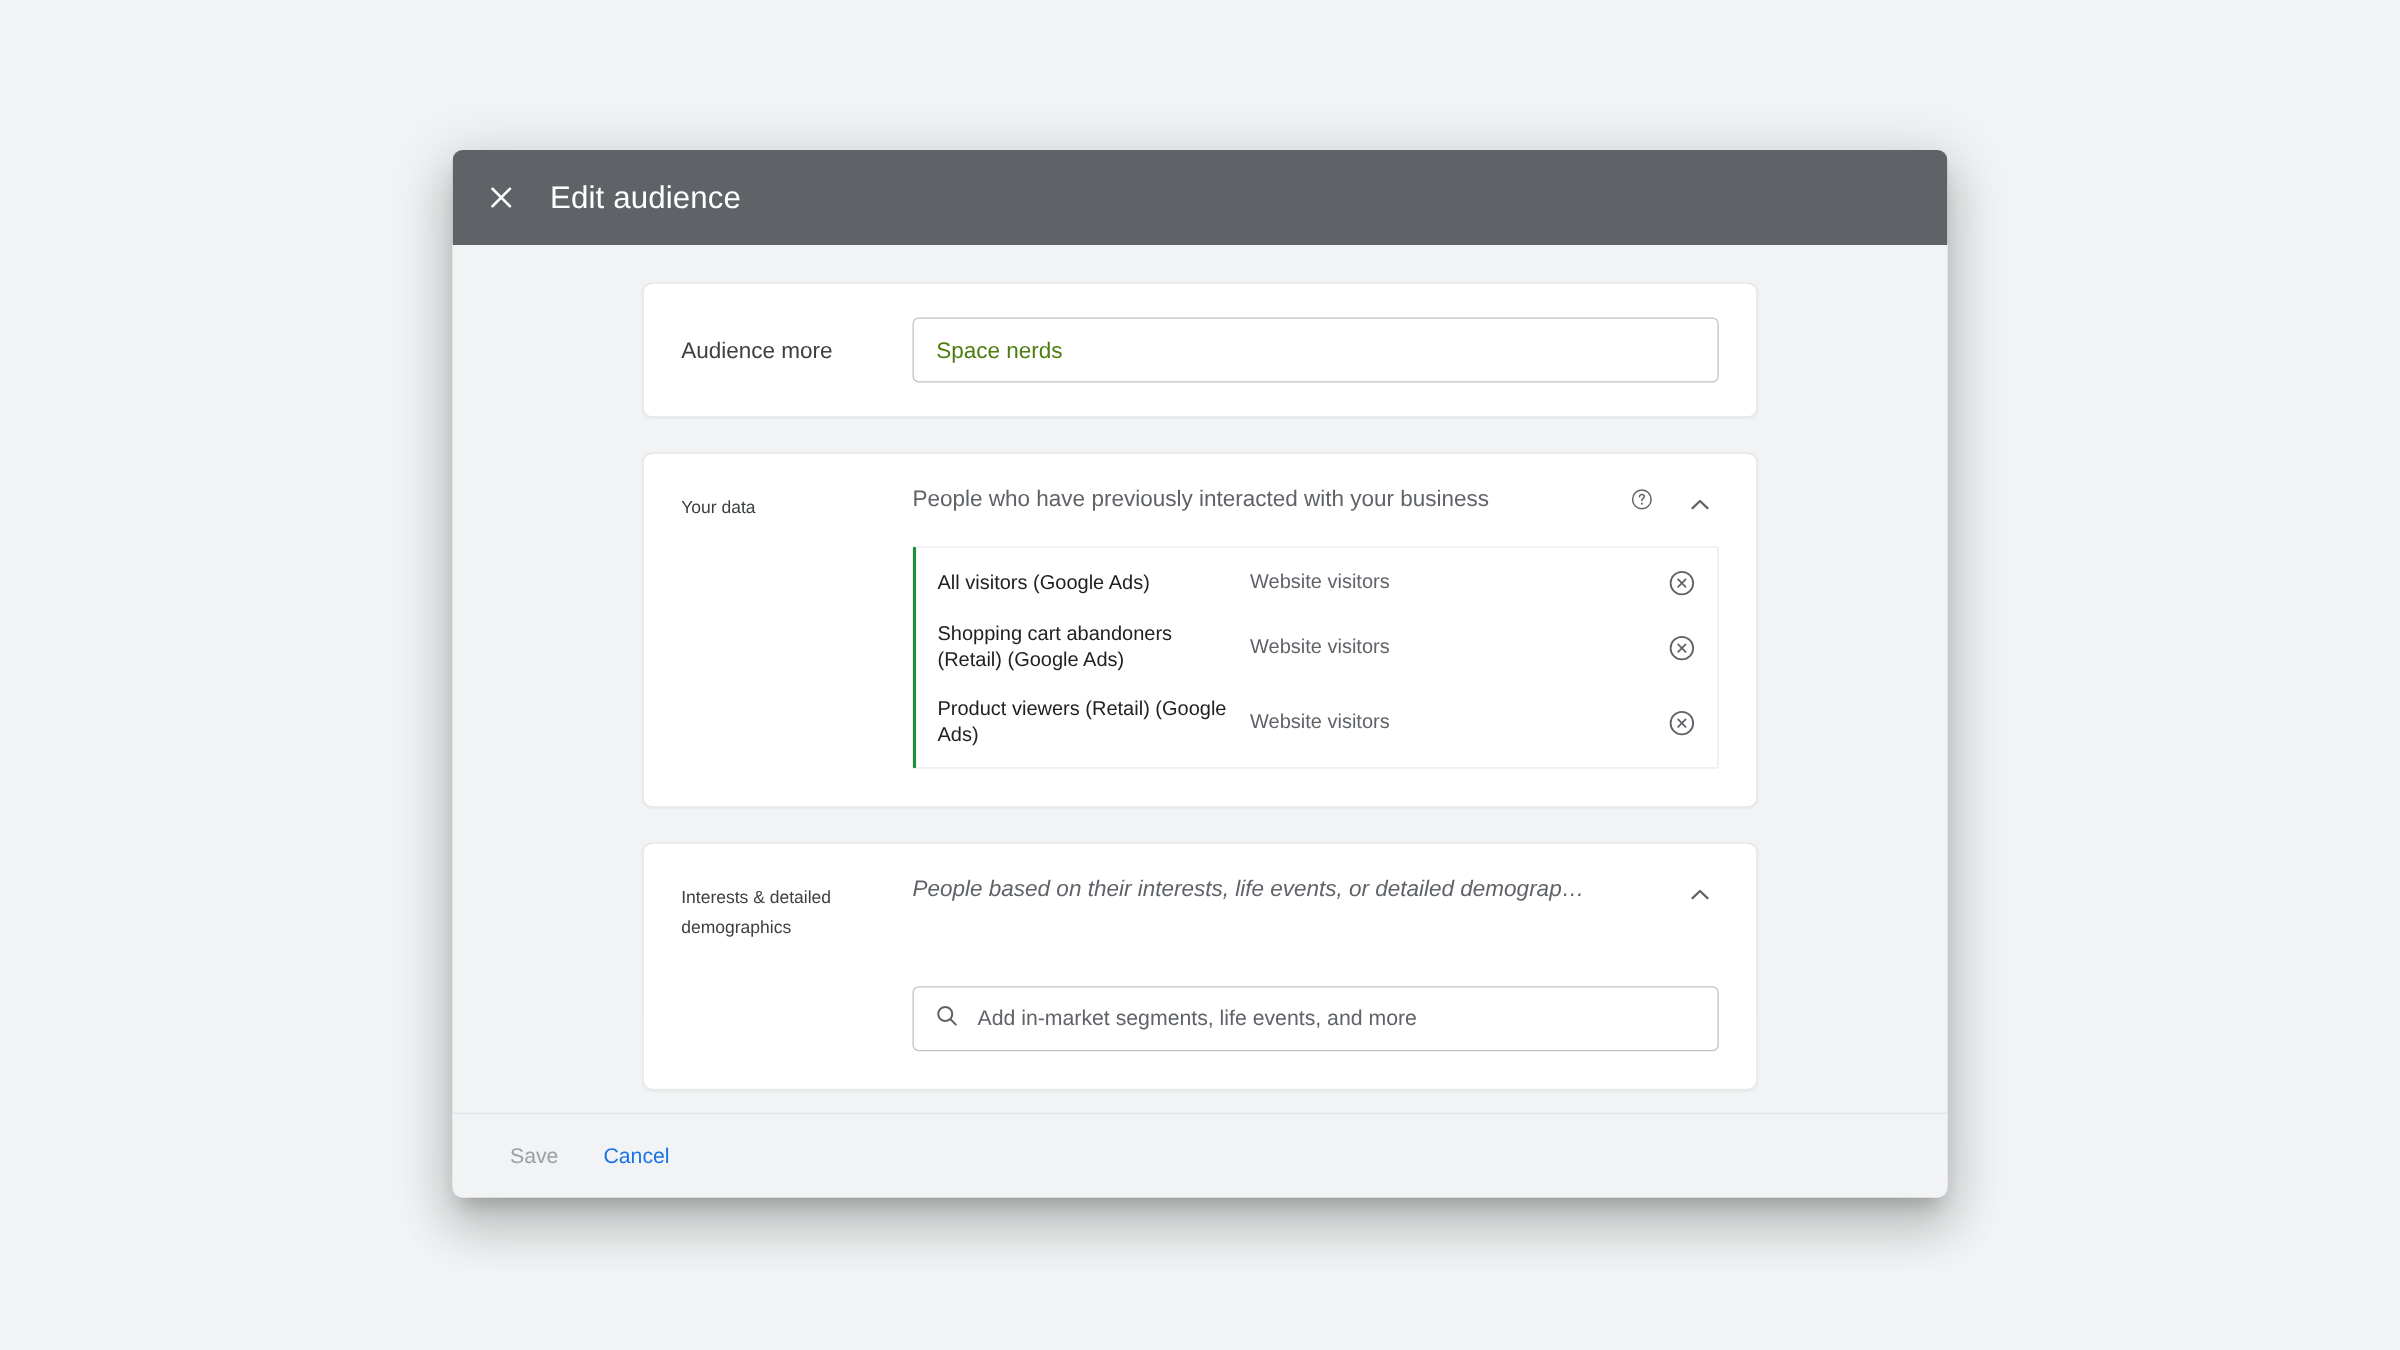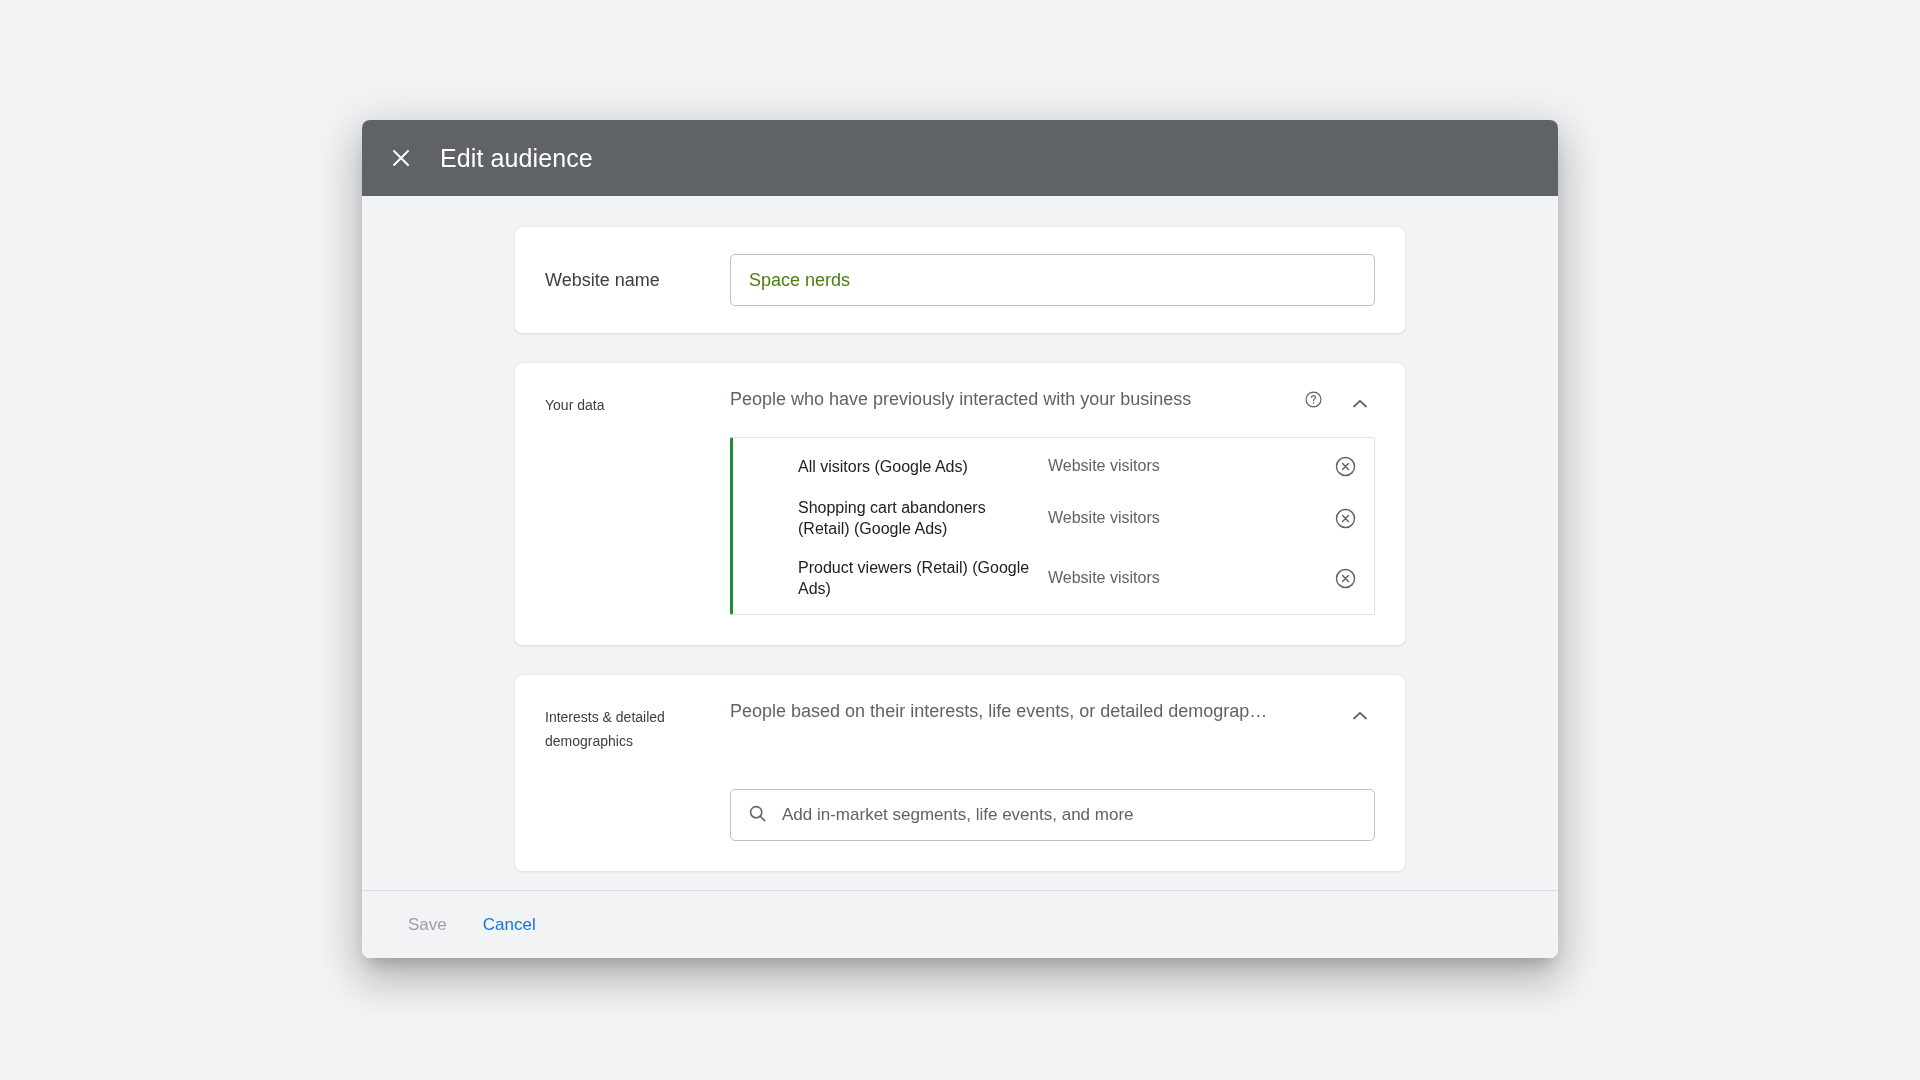--- a/index.html
+++ b/index.html
@@ -158,21 +158,20 @@
     border-left: 3px solid #1e8e3e;
     border-radius: 2px;
     background: #fff;
     padding: 6px 0;
   }
   .sel-row {
     display: flex;
     align-items: center;
     padding: 9px 16px 9px 17px;
     min-height: 38px;
-    margin-left: 48px;
   }
   .sel-name {
     flex: 0 0 250px;
     font-size: 16px;
     color: #202124;
     line-height: 21px;
     padding-right: 12px;
   }
   .sel-type {
     flex: 1 1 auto;
@@ -239,21 +238,21 @@
         <svg width="24" height="24" viewBox="0 0 24 24" aria-hidden="true">
           <path d="M5 5 L19 19 M19 5 L5 19" stroke="#ffffff" stroke-width="2" stroke-linecap="round" fill="none"></path>
         </svg>
       </div>
       <div class="dlg-title">Edit audience</div>
     </div>
 
     <div class="dlg-body">
 
       <div class="card name-card">
-        <div class="field-label">Website name</div>
+        <div class="field-label">Audience more</div>
         <div class="text-input" placeholder="Audience name">
           <span class="val">Space nerds</span>
         </div>
       </div>
 
       <div class="card section-card">
         <div class="section-label">Your data</div>
         <div class="section-main">
 
           <div class="section-head">
@@ -310,21 +309,21 @@
           </div>
 
 
         </div>
       </div>
 
       <div class="card section-card">
         <div class="section-label">Interests &amp; detailed demographics</div>
         <div class="section-main">
 
-          <div class="section-head" style="min-height:72px;">
+          <div class="section-head" style="min-height:72px;font-style:italic;">
             <div class="section-desc">People based on their interests, life events, or detailed demograp…</div>
             <div class="chevron">
               <svg width="24" height="24" viewBox="0 0 24 24" aria-hidden="true">
                 <path d="M6 14.5 L12 8.8 L18 14.5" fill="none" stroke="#5f6368" stroke-width="1.8" stroke-linecap="round" stroke-linejoin="round"></path>
               </svg>
             </div>
           </div>
 
           <div class="search-box">
             <span>

